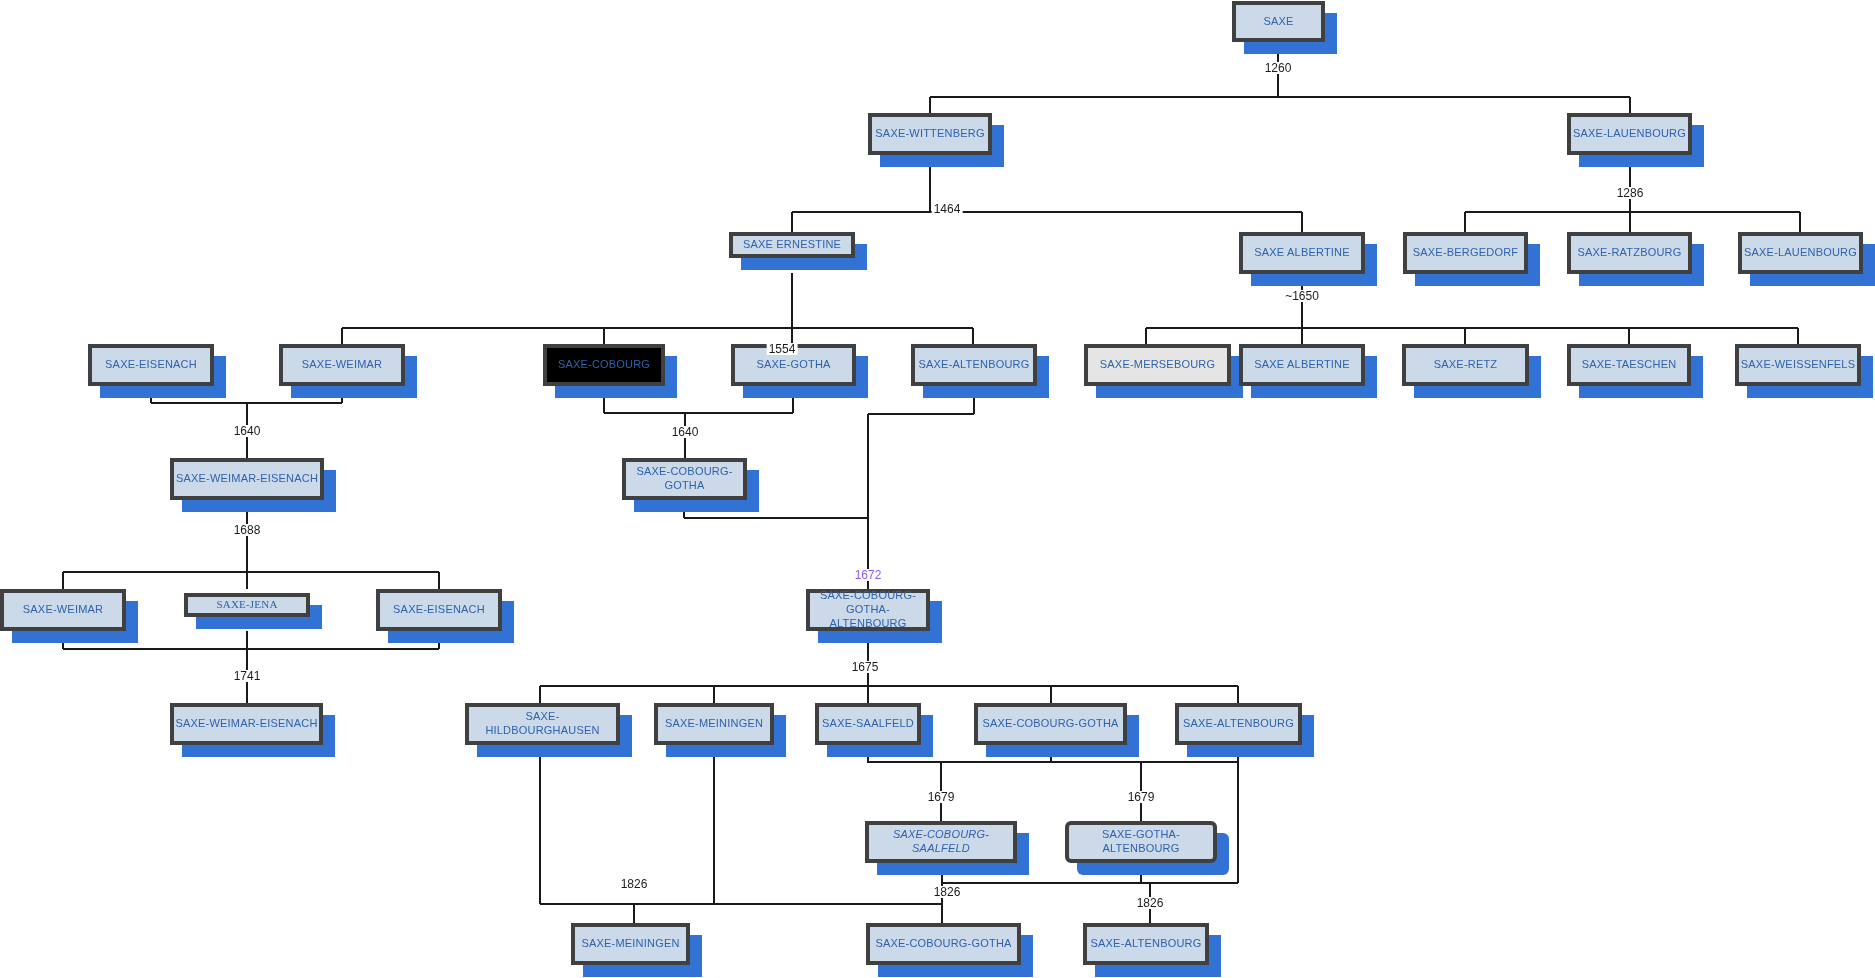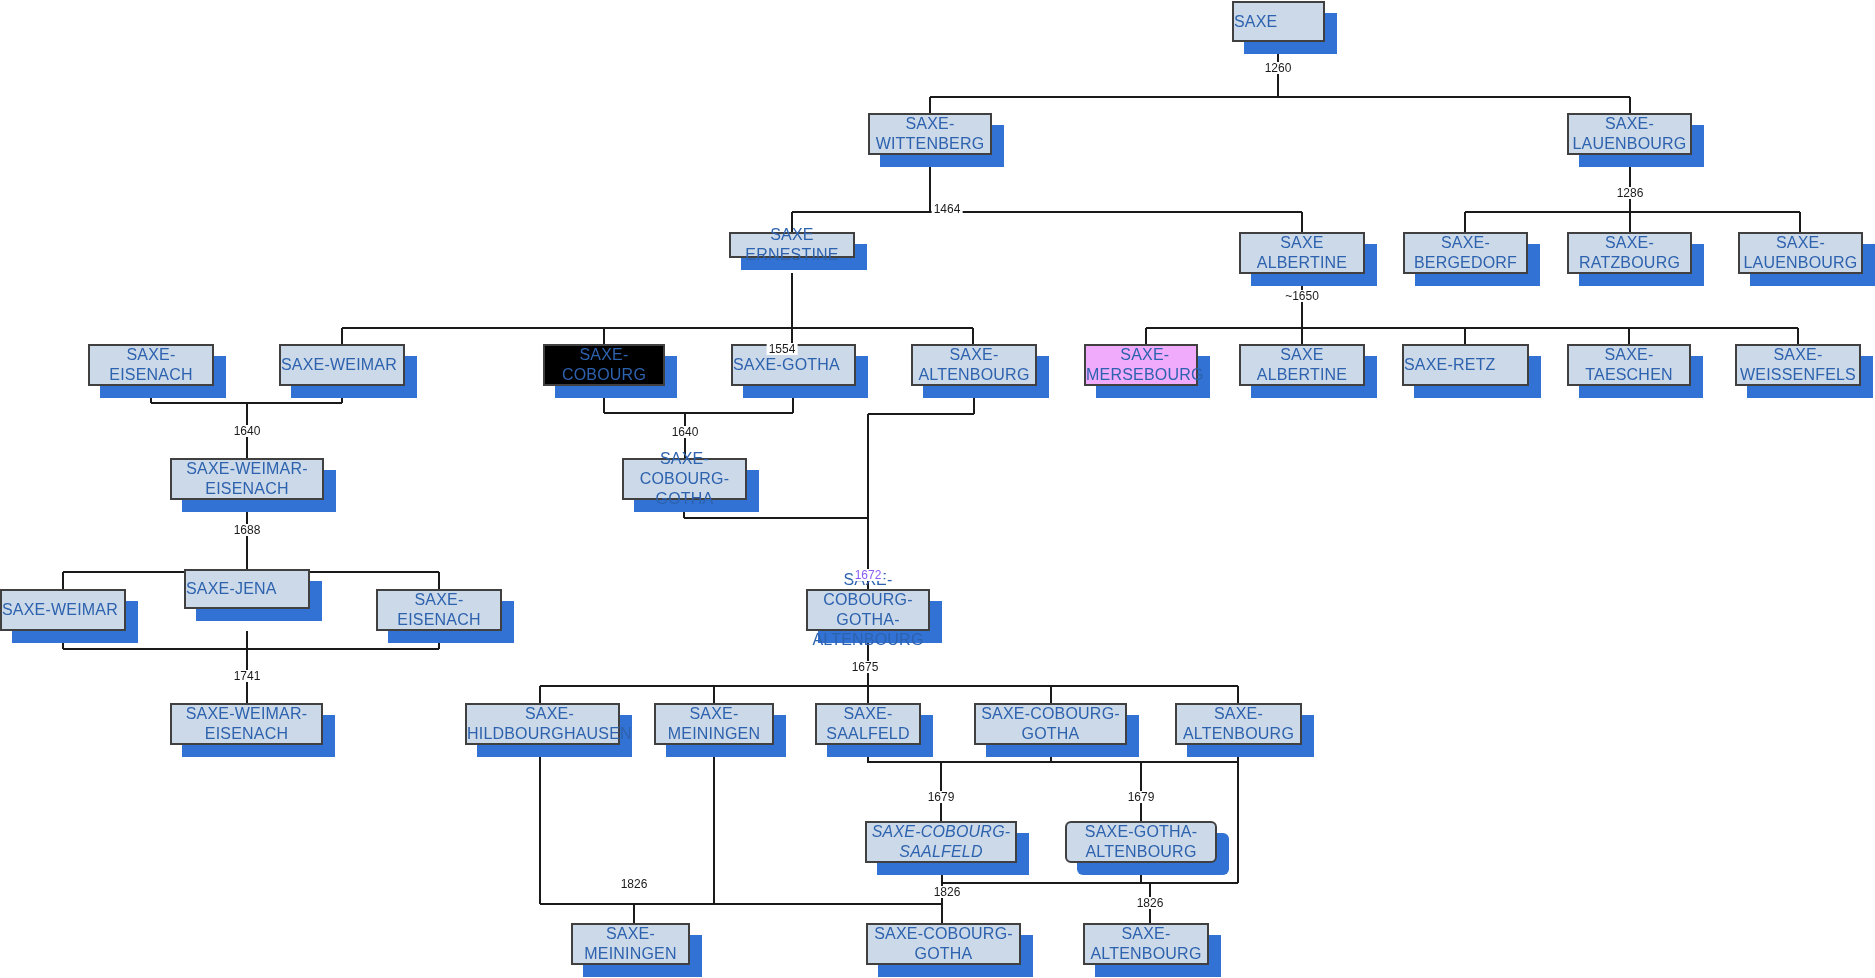--- a/index.html
+++ b/index.html
@@ -12,27 +12,27 @@
     font-family: "Liberation Sans", sans-serif;
   }
   .edges-svg {
     position: absolute;
     left: 0; top: 0;
     z-index: 0;
   }
   .node {
     position: absolute;
     box-sizing: border-box;
-    border: 2px solid #15803d;
+    border: 4px solid #15803d;
     display: flex;
     align-items: center;
-    justify-content: flex-start;
+    justify-content: center;
     text-align: center;
     z-index: 1;
-    font-size: 16px;
+    font-size: 11px;
     letter-spacing: 0.2px;
     line-height: 1.25;
     font-weight: 400;
   }
   .year-label {
     position: absolute;
     transform: translate(-50%, -50%);
     background: #ffffff;
     padding: 0 2px;
     font-size: 12px;
@@ -150,21 +150,21 @@
       </div>
       <div class="node" style="left: 543px; top: 344px; width: 122px; height: 42px; background: #000000; border-color: rgb(64, 64, 64); color: rgb(45, 98, 174); box-shadow: rgb(50, 114, 212) 12px 12px 0px 0px;">
         <span>SAXE-COBOURG</span>
       </div>
       <div class="node" style="left: 731px; top: 344px; width: 125px; height: 42px; background: rgb(204, 217, 233); border-color: rgb(64, 64, 64); color: rgb(45, 98, 174); box-shadow: rgb(50, 114, 212) 12px 12px 0px 0px;">
         <span>SAXE-GOTHA</span>
       </div>
       <div class="node" style="left: 911px; top: 344px; width: 126px; height: 42px; background: rgb(204, 217, 233); border-color: rgb(64, 64, 64); color: rgb(45, 98, 174); box-shadow: rgb(50, 114, 212) 12px 12px 0px 0px;">
         <span>SAXE-ALTENBOURG</span>
       </div>
-      <div class="node" style="left: 1084px; top: 344px; width: 114px; height: 42px; background: #f0abfc; border-color: rgb(64, 64, 64); color: rgb(45, 98, 174); box-shadow: rgb(50, 114, 212) 12px 12px 0px 0px;">
+      <div class="node" style="left: 1084px; top: 344px; width: 147px; height: 42px; background: #e5e5e5; border-color: rgb(64, 64, 64); color: rgb(45, 98, 174); box-shadow: rgb(50, 114, 212) 12px 12px 0px 0px;">
         <span>SAXE-MERSEBOURG</span>
       </div>
       <div class="node" style="left: 1239px; top: 344px; width: 126px; height: 42px; background: rgb(204, 217, 233); border-color: rgb(64, 64, 64); color: rgb(45, 98, 174); box-shadow: rgb(50, 114, 212) 12px 12px 0px 0px;">
         <span>SAXE ALBERTINE</span>
       </div>
       <div class="node" style="left: 1402px; top: 344px; width: 127px; height: 42px; background: rgb(204, 217, 233); border-color: rgb(64, 64, 64); color: rgb(45, 98, 174); box-shadow: rgb(50, 114, 212) 12px 12px 0px 0px;">
         <span>SAXE-RETZ</span>
       </div>
       <div class="node" style="left: 1567px; top: 344px; width: 124px; height: 42px; background: rgb(204, 217, 233); border-color: rgb(64, 64, 64); color: rgb(45, 98, 174); box-shadow: rgb(50, 114, 212) 12px 12px 0px 0px;">
         <span>SAXE-TAESCHEN</span>
@@ -174,21 +174,21 @@
       </div>
       <div class="node" style="left: 170px; top: 458px; width: 154px; height: 42px; background: rgb(204, 217, 233); border-color: rgb(64, 64, 64); color: rgb(45, 98, 174); box-shadow: rgb(50, 114, 212) 12px 12px 0px 0px;">
         <span>SAXE-WEIMAR-EISENACH</span>
       </div>
       <div class="node" style="left: 622px; top: 458px; width: 125px; height: 42px; background: rgb(204, 217, 233); border-color: rgb(64, 64, 64); color: rgb(45, 98, 174); box-shadow: rgb(50, 114, 212) 12px 12px 0px 0px;">
         <span>SAXE-COBOURG-<br>GOTHA</span>
       </div>
       <div class="node" style="left: 0px; top: 589px; width: 126px; height: 42px; background: rgb(204, 217, 233); border-color: rgb(64, 64, 64); color: rgb(45, 98, 174); box-shadow: rgb(50, 114, 212) 12px 12px 0px 0px;">
         <span>SAXE-WEIMAR</span>
       </div>
-      <div class="node" style="left: 184px; top: 569px; width: 126px; height: 40px; background: rgb(204, 217, 233); border-color: rgb(64, 64, 64); color: rgb(45, 98, 174); box-shadow: rgb(50, 114, 212) 12px 12px 0px 0px;">
+      <div class="node" style="left: 184px; top: 593px; width: 126px; height: 24px; background: rgb(204, 217, 233); border-color: rgb(64, 64, 64); color: rgb(45, 98, 174); box-shadow: rgb(50, 114, 212) 12px 12px 0px 0px; font-family: Liberation Serif, serif;">
         <span>SAXE-JENA</span>
       </div>
       <div class="node" style="left: 376px; top: 589px; width: 126px; height: 42px; background: rgb(204, 217, 233); border-color: rgb(64, 64, 64); color: rgb(45, 98, 174); box-shadow: rgb(50, 114, 212) 12px 12px 0px 0px;">
         <span>SAXE-EISENACH</span>
       </div>
       <div class="node" style="left: 806px; top: 589px; width: 124px; height: 42px; background: rgb(204, 217, 233); border-color: rgb(64, 64, 64); color: rgb(45, 98, 174); box-shadow: rgb(50, 114, 212) 12px 12px 0px 0px;">
         <span>SAXE-COBOURG-<br>GOTHA-ALTENBOURG</span>
       </div>
       <div class="node" style="left: 170px; top: 703px; width: 153px; height: 42px; background: rgb(204, 217, 233); border-color: rgb(64, 64, 64); color: rgb(45, 98, 174); box-shadow: rgb(50, 114, 212) 12px 12px 0px 0px;">
         <span>SAXE-WEIMAR-EISENACH</span>

